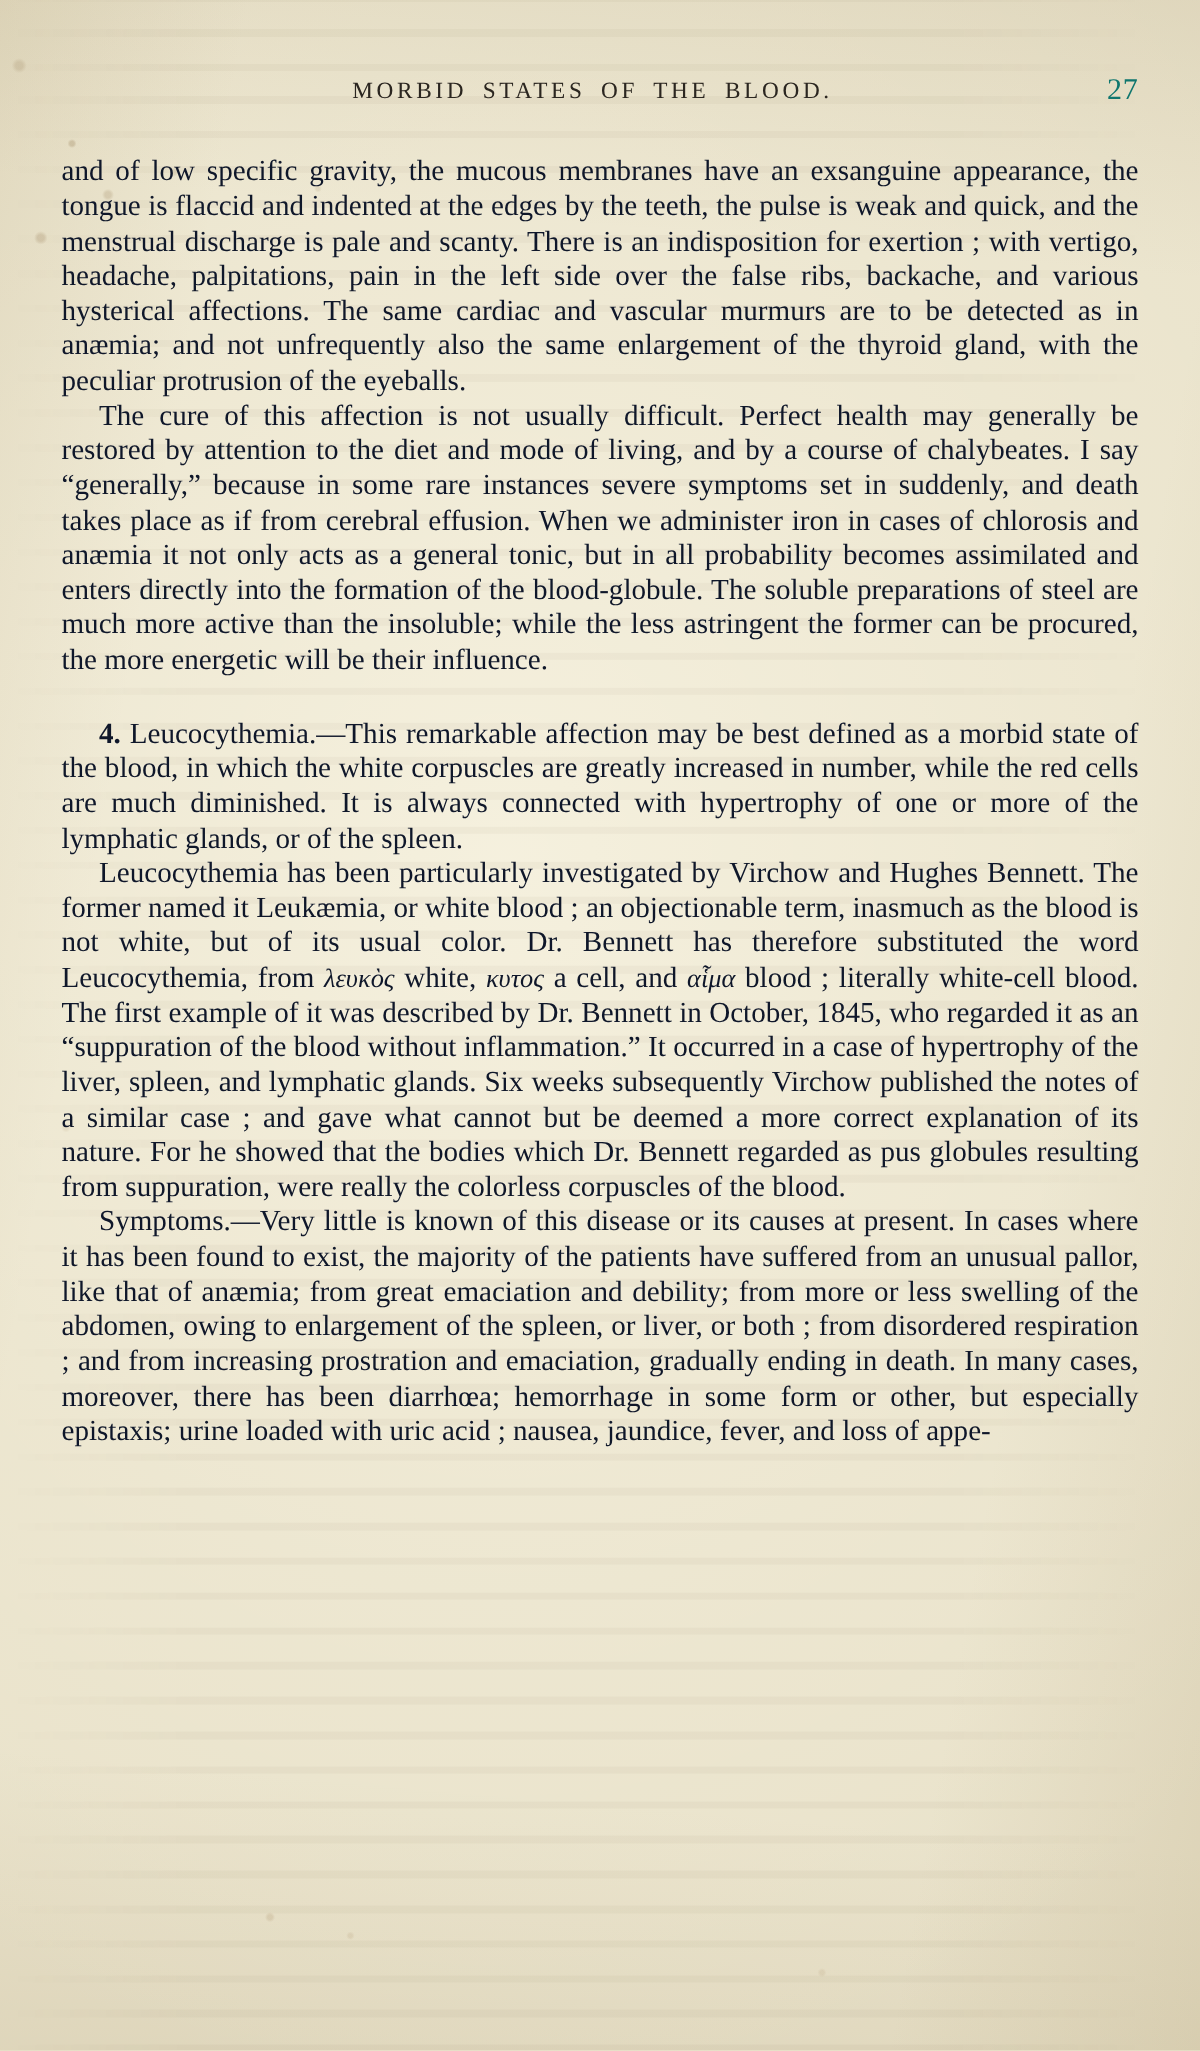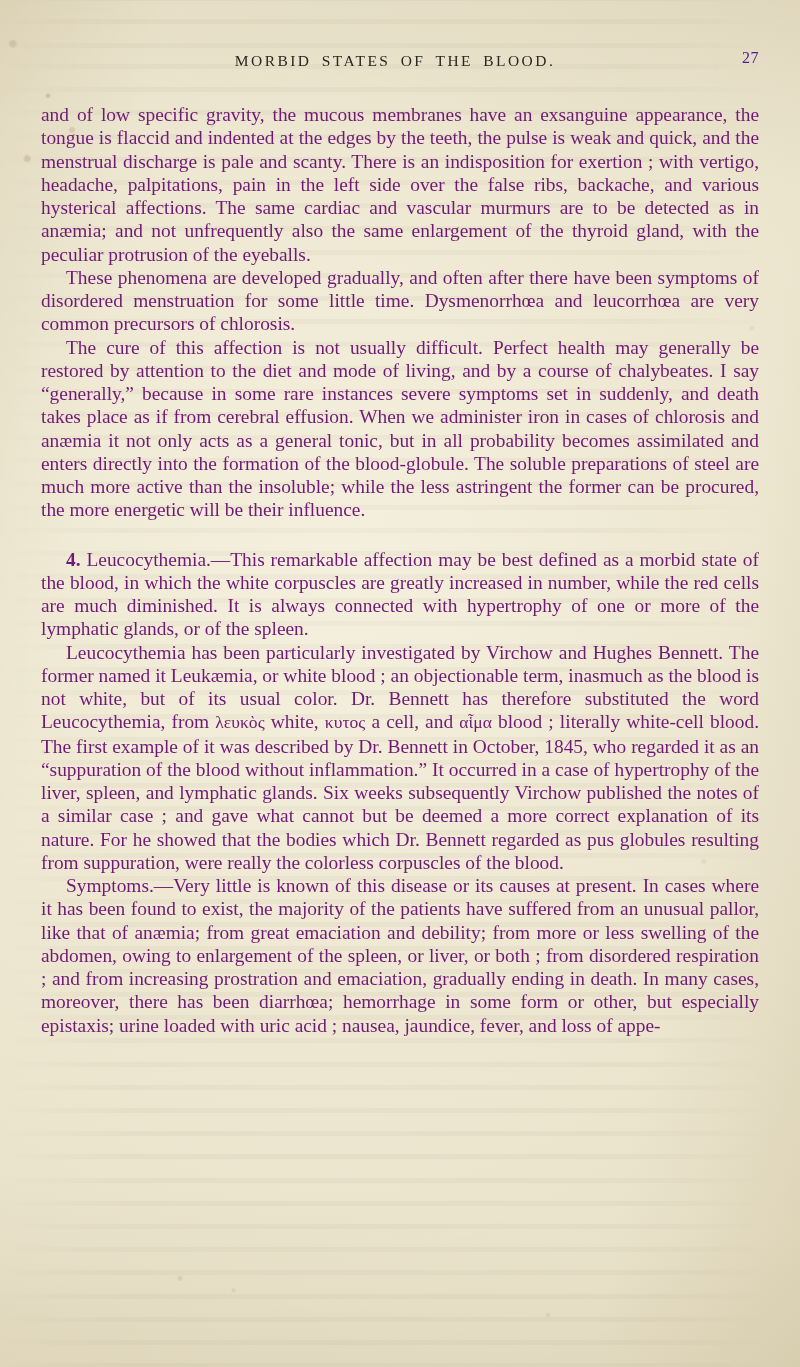--- a/index.html
+++ b/index.html
@@ -85,52 +85,52 @@
     font-size: 15.5px;
     letter-spacing: 2.45px;
     word-spacing: 4px;
     color: #2b2620;
     white-space: nowrap;
   }
   .folio {
     position: absolute;
     right: 0;
     top: -3px;
-    font-size: 16px;
+    font-size: 20px;
     letter-spacing: 0.5px;
-    color: #4c1d95;
+    color: #0f766e;
   }
 
   
   .textblock {
     position: absolute;
     left: 41px;
     top: 103px;
     width: 718px;
     font-size: 19.4px;
     line-height: 23.25px;
     text-align: justify;
     text-justify: inter-word;
-    color: #701a75;
+    color: #0f172a;
     -webkit-font-smoothing: antialiased;
   }
   .textblock p {
     margin: 0;
     text-indent: 25px;
     text-align: justify;
   }
   .textblock p.no-indent { text-indent: 0; }
 
   
   .section-gap { height: 26px; }
 
   .sec-num  { font-weight: bold; }
   .sec-head { font-weight: normal; }
   .it       { }
-  .gk       { font-size: 17.6px; }
+  .gk       { font-style: italic; font-size: 17.6px; }
 
   
 </style>
 </head>
 <body>
 
 <div class="paper"></div>
 <div class="showthrough"></div>
 <div class="foxing"></div>
 
@@ -138,21 +138,20 @@
 
   <div class="running-head">
     <span class="running-title">MORBID STATES OF THE BLOOD.</span>
     <span class="folio">27</span>
   </div>
 
   <div class="textblock">
 
     <p class="no-indent">and of low specific gravity, the mucous membranes have an exsanguine appearance, the tongue is flaccid and indented at the edges by the teeth, the pulse is weak and quick, and the menstrual discharge is pale and scanty.  There is an indisposition for exertion ; with vertigo, headache, palpitations, pain in the left side over the false ribs, backache, and various hysterical affections.  The same cardiac and vascular murmurs are to be detected as in anæmia; and not unfrequently also the same enlargement of the thyroid gland, with the peculiar protrusion of the eyeballs.</p>
 
-    <p>These phenomena are developed gradually, and often after there have been symptoms of disordered menstruation for some little time. Dysmenorrhœa and leucorrhœa are very common precursors of chlorosis.</p>
 
     <p>
       <span>The cure of this affection is not usually difficult.  Perfect health may generally be restored by attention to the diet and mode of living, and by a course of chalybeates.  I say </span><span>“generally,”</span><span> because in some rare instances severe symptoms set in suddenly, and death takes place as if from cerebral effusion.  When we administer iron in cases of chlorosis and anæmia it not only acts as a general tonic, but in all probability becomes assimilated and enters directly into the formation of the blood-globule.  The soluble preparations of steel are much more active than the insoluble; while the less astringent the former can be procured, the more energetic will be their influence.</span>
     </p>
 
     <div class="section-gap"></div>
 
     <p>
       <span class="sec-num">4.</span>
       <span class="sec-head">Leucocythemia.</span><span class="sec-head">—</span><span>This remarkable affection may be best defined as a morbid state of the blood, in which the white corpuscles are greatly increased in number, while the red cells are much diminished. It is always connected with hypertrophy of one or more of the lymphatic glands, or of the spleen.</span>

